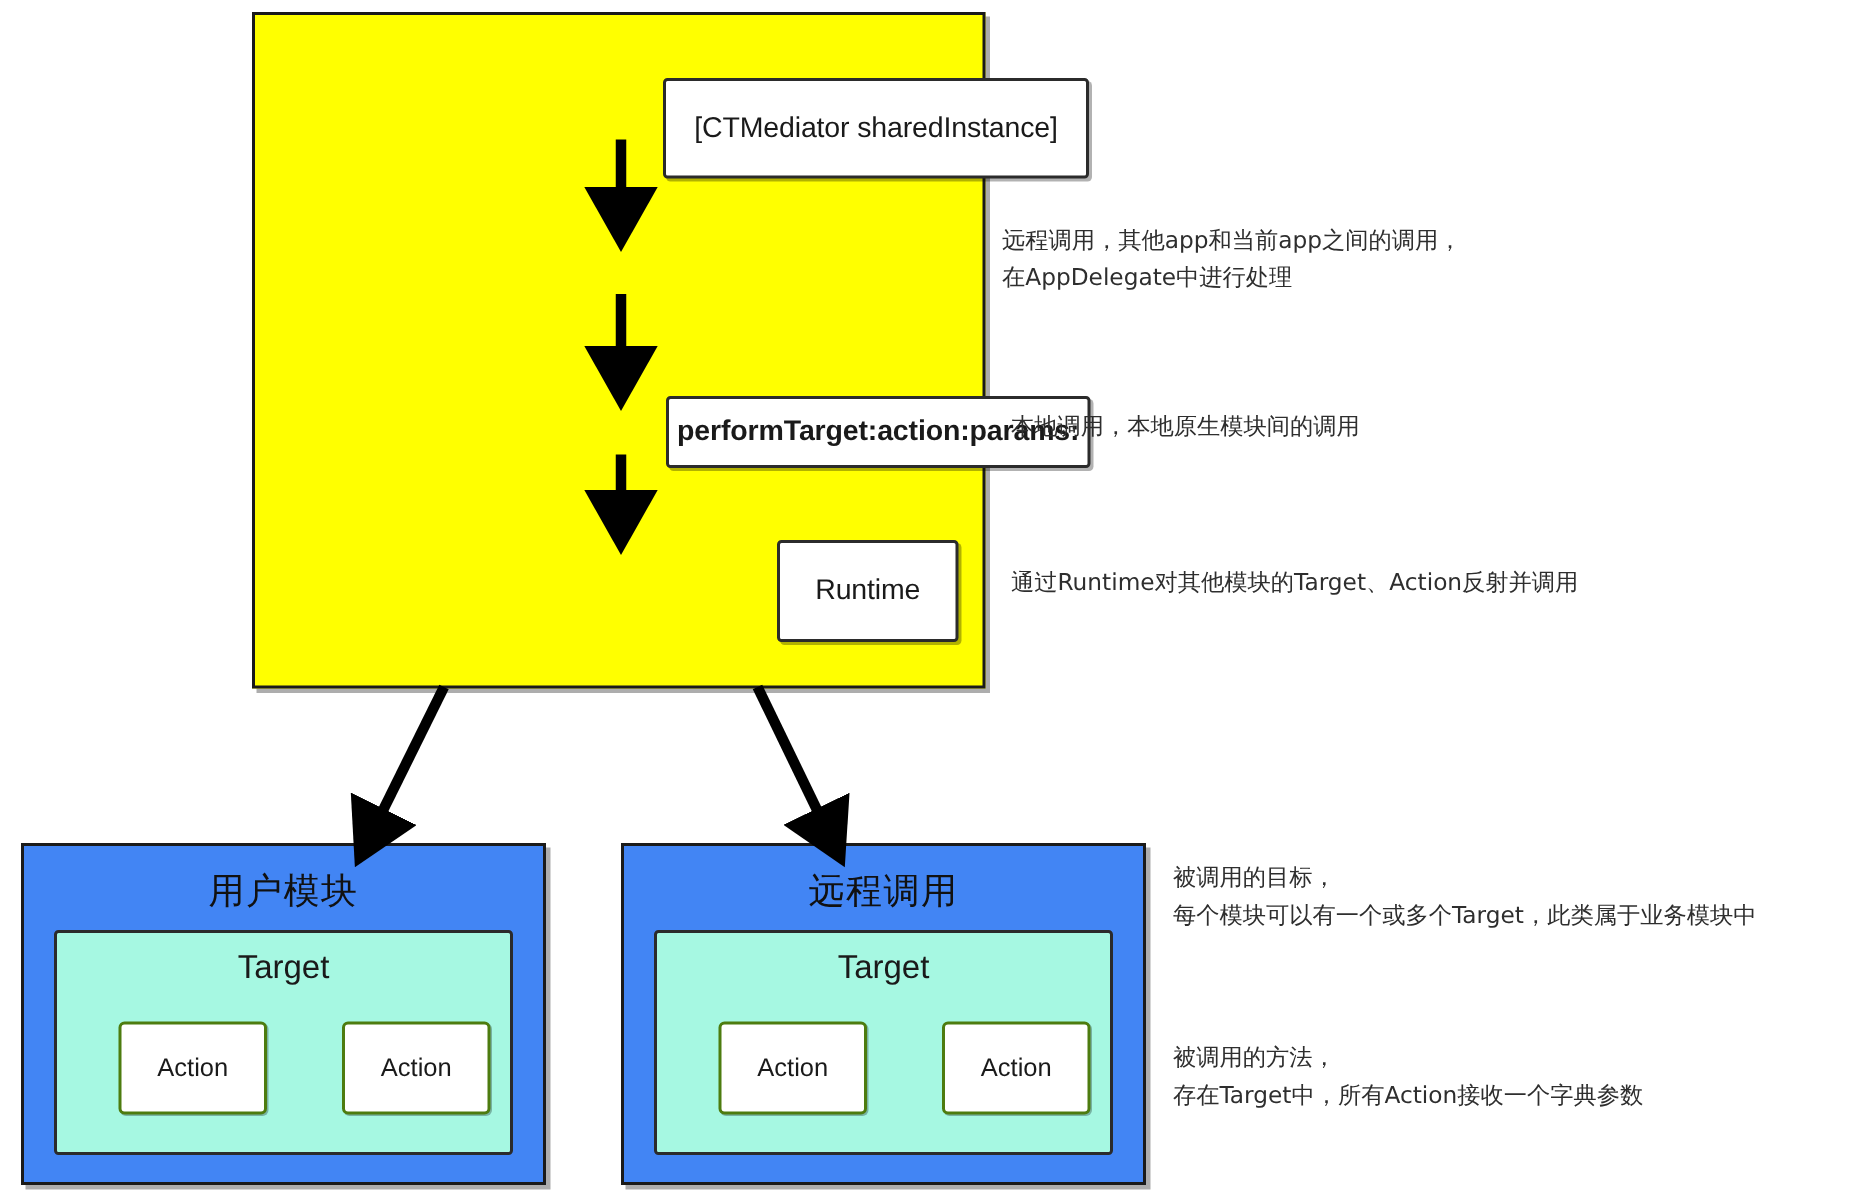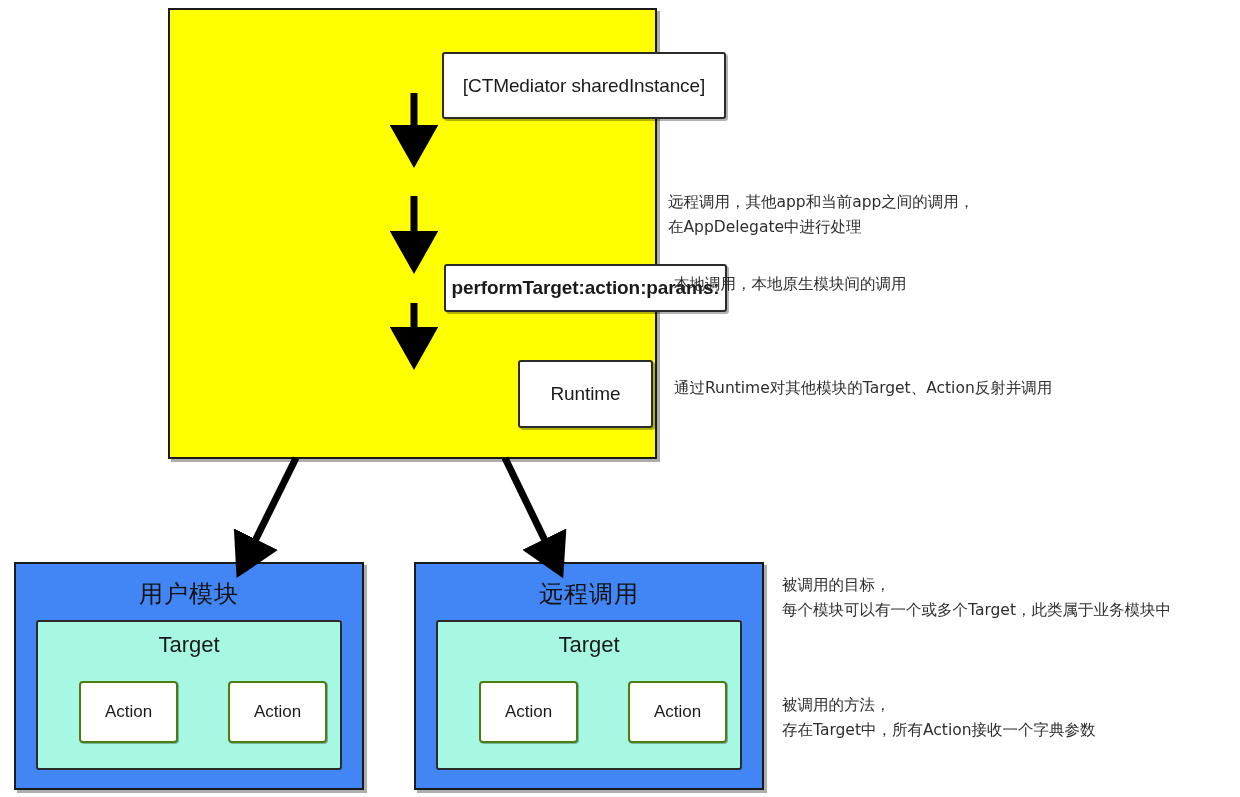--- a/index.html
+++ b/index.html
@@ -53,21 +53,21 @@
     border: 2px solid #2b2b2b;
     border-radius: 3px;
     font-size: 19px;
     letter-spacing: -0.1px;
     color: #1a1a1a;
     box-shadow: 2px 2px 0 rgba(0,0,0,0.30);
   }
   .box-shared    { left: 272px; top: 42px;  width: 284px; height: 67px; }
   .box-openurl   { left: 348px; top: 148px; width: 133px; height: 48px; }
   .box-perform   { left: 274px; top: 254px; width: 283px; height: 48px; font-weight: bold; }
-  .box-runtime   { left: 348px; top: 350px; width: 135px; height: 68px; }
+  .box-runtime   { left: 348px; top: 350px; width: 121px; height: 68px; }
 
   
   .module-card {
     position: absolute;
     box-sizing: border-box;
     background: #4285f4;
     border: 2px solid #1a1a1a;
     box-shadow: 3px 3px 0 rgba(0,0,0,0.32);
     padding: 0;
   }
@@ -130,21 +130,21 @@
   
   .annotation {
     position: absolute;
     font-size: 15.5px;
     line-height: 25px;
     color: #2e2e2e;
     white-space: pre;
     font-family: "DejaVu Sans", "Liberation Sans", sans-serif;
   }
   .ann-1 { left: 668px; top: 44px;  }
-  .ann-2 { left: 668px; top: 148px; margin-top: 42px; }
+  .ann-2 { left: 668px; top: 148px; }
   .ann-3 { left: 674px; top: 272px; }
   .ann-4 { left: 674px; top: 376px; }
   .ann-5 { left: 782px; top: 573px; }
   .ann-6 { left: 782px; top: 693px; }
 
   
   #arrows {
     position: absolute;
     left: 0;
     top: 0;

